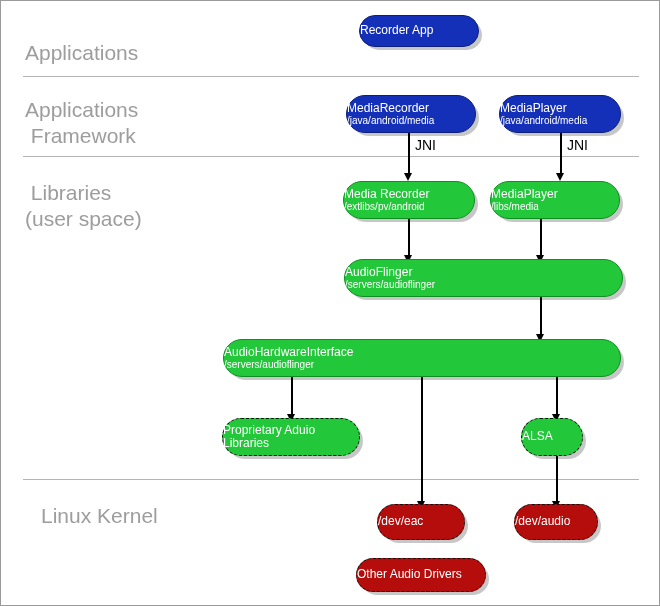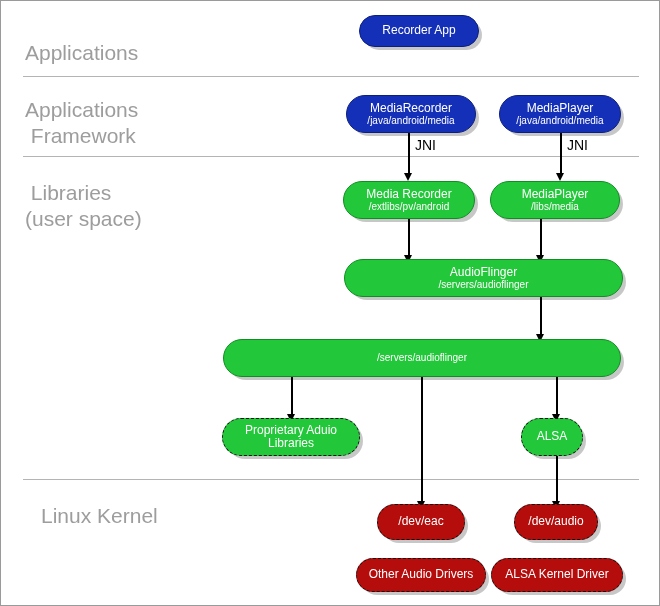--- a/index.html
+++ b/index.html
@@ -36,21 +36,21 @@
     letter-spacing: 0px;
     margin-top: 8px;
   }
 
   
   .node {
     position: absolute;
     box-sizing: border-box;
     display: flex;
     flex-direction: column;
-    align-items: center;
+    align-items: flex-start;
     justify-content: center;
     color: #ffffff;
     text-align: center;
     border-radius: 999px;
     box-shadow: 4px 4px 0 -1px rgba(0,0,0,0.22);
     line-height: 1.12;
   }
   .node .title {
     font-size: 12px;
     white-space: nowrap;
@@ -147,20 +147,21 @@
 
   <div class="node green" style="left:343px; top:258px; width:279px; height:38px;">
     <span class="title">AudioFlinger</span>
     <span class="sub">/servers/audioflinger</span>
   </div>
 
   <div class="vline" style="left:539px; top:296px; height:40px;"></div>
   <div class="arrowhead" style="left:535px; top:333px;"></div>
 
   <div class="node green" style="left:222px; top:338px; width:398px; height:38px;">
+    <span class="title">AudioHardwareInterface</span>
     <span class="sub">/servers/audioflinger</span>
   </div>
 
   <div class="vline" style="left:290px; top:376px; height:40px;"></div>
   <div class="arrowhead" style="left:286px; top:413px;"></div>
 
   <div class="vline" style="left:420px; top:376px; height:127px;"></div>
   <div class="arrowhead" style="left:416px; top:500px;"></div>
 
   <div class="vline" style="left:555px; top:376px; height:40px;"></div>
@@ -183,17 +184,14 @@
   </div>
 
   <div class="node red dashed" style="left:376px; top:503px; width:88px; height:36px;">
     <span class="title">/dev/eac</span>
   </div>
 
   <div class="node red dashed" style="left:355px; top:557px; width:130px; height:34px;">
     <span class="title">Other Audio Drivers</span>
   </div>
 
-  <div class="node red dashed" style="left:490px; top:557px; width:132px; height:34px;">
-    <span class="title">ALSA Kernel Driver</span>
-  </div>
 
 </div>
 
 </body></html>

